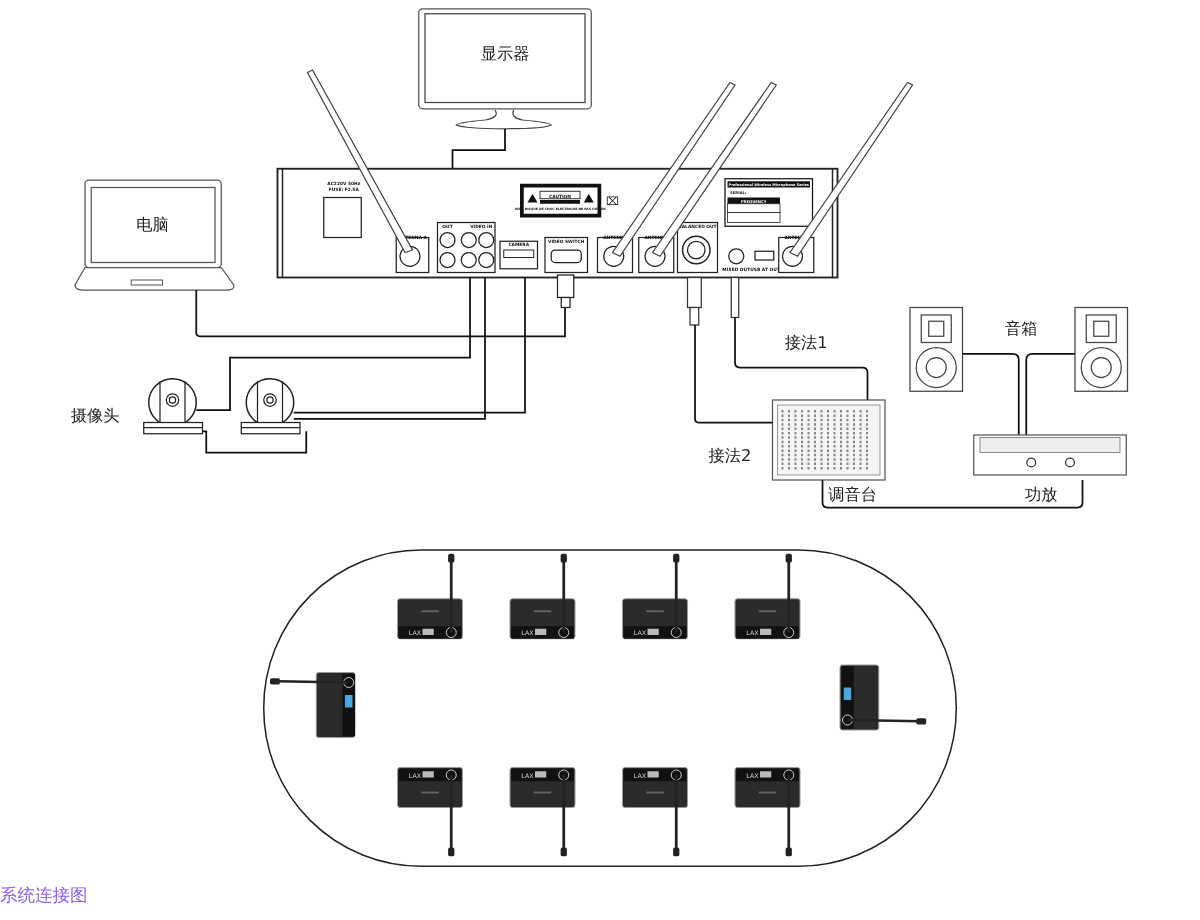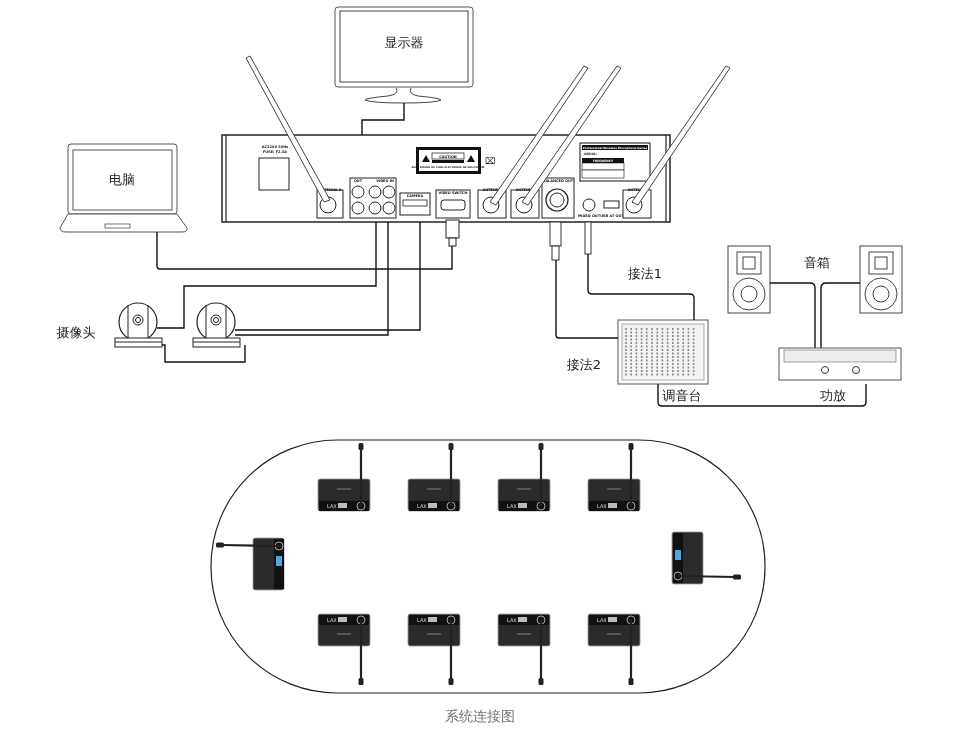--- a/index.html
+++ b/index.html
@@ -3,22 +3,22 @@
 <meta charset="utf-8">
 <style>
   html, body { margin: 0; padding: 0; background: #ffffff; }
   body { width: 960px; height: 736px; position: relative; overflow: hidden;
          font-family: "DejaVu Sans", sans-serif; }
   svg { position: absolute; left: 0; top: 0; }
   .lbl { font-family: "DejaVu Sans", sans-serif; font-size: 13px; fill: #222; }
   .tiny { font-family: "DejaVu Sans", sans-serif; font-size: 3.5px; fill: #111; font-weight: bold; }
   .wire { fill: none; stroke: #111; stroke-width: 1.4; }
   .outline { fill: #fff; stroke: #555; stroke-width: 1; }
-  .caption { position: absolute; left: 0; width: 960px; top: 708px; text-align: center;
-             font-family: "DejaVu Sans", sans-serif; font-size: 14px; color: #737373; }
+  .caption { position: absolute; left: 0; width: 960px; top: 708px; 
+             font-family: "DejaVu Sans", sans-serif; font-size: 14px; color: #8b5cf6; }
 </style>
 </head>
 <body>
 
 <svg width="960" height="736" viewBox="0 0 960 736">
 
   <g>
     <rect x="335" y="7" width="138" height="80" rx="3" class="outline" stroke="#444"></rect>
     <rect x="340" y="11" width="128" height="71" fill="#fff" stroke="#444" stroke-width="1"></rect>
     <path d="M396 88 Q400 94 388 96 Q366 98 365 100 Q372 103 404 103 Q436 103 441 100 Q440 98 418 96 Q408 94 411 88" fill="#fff" stroke="#444"></path>

